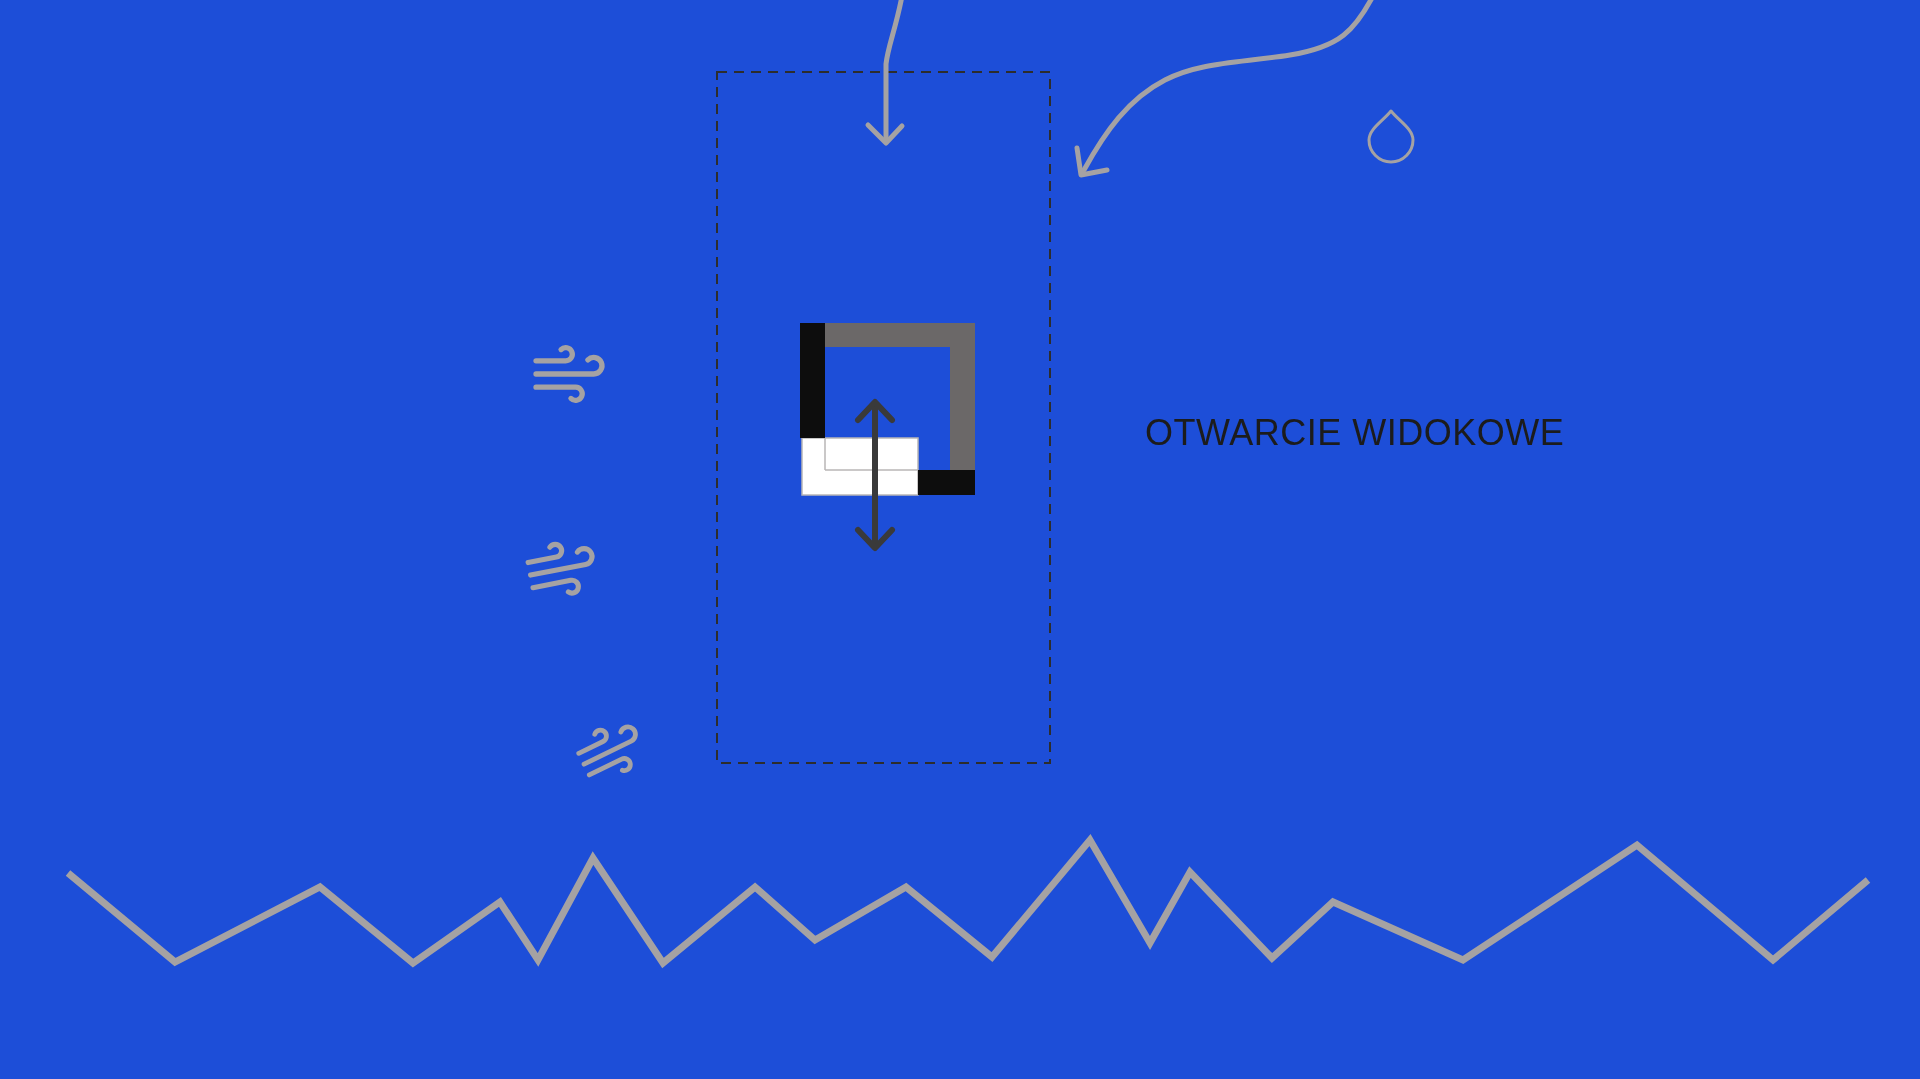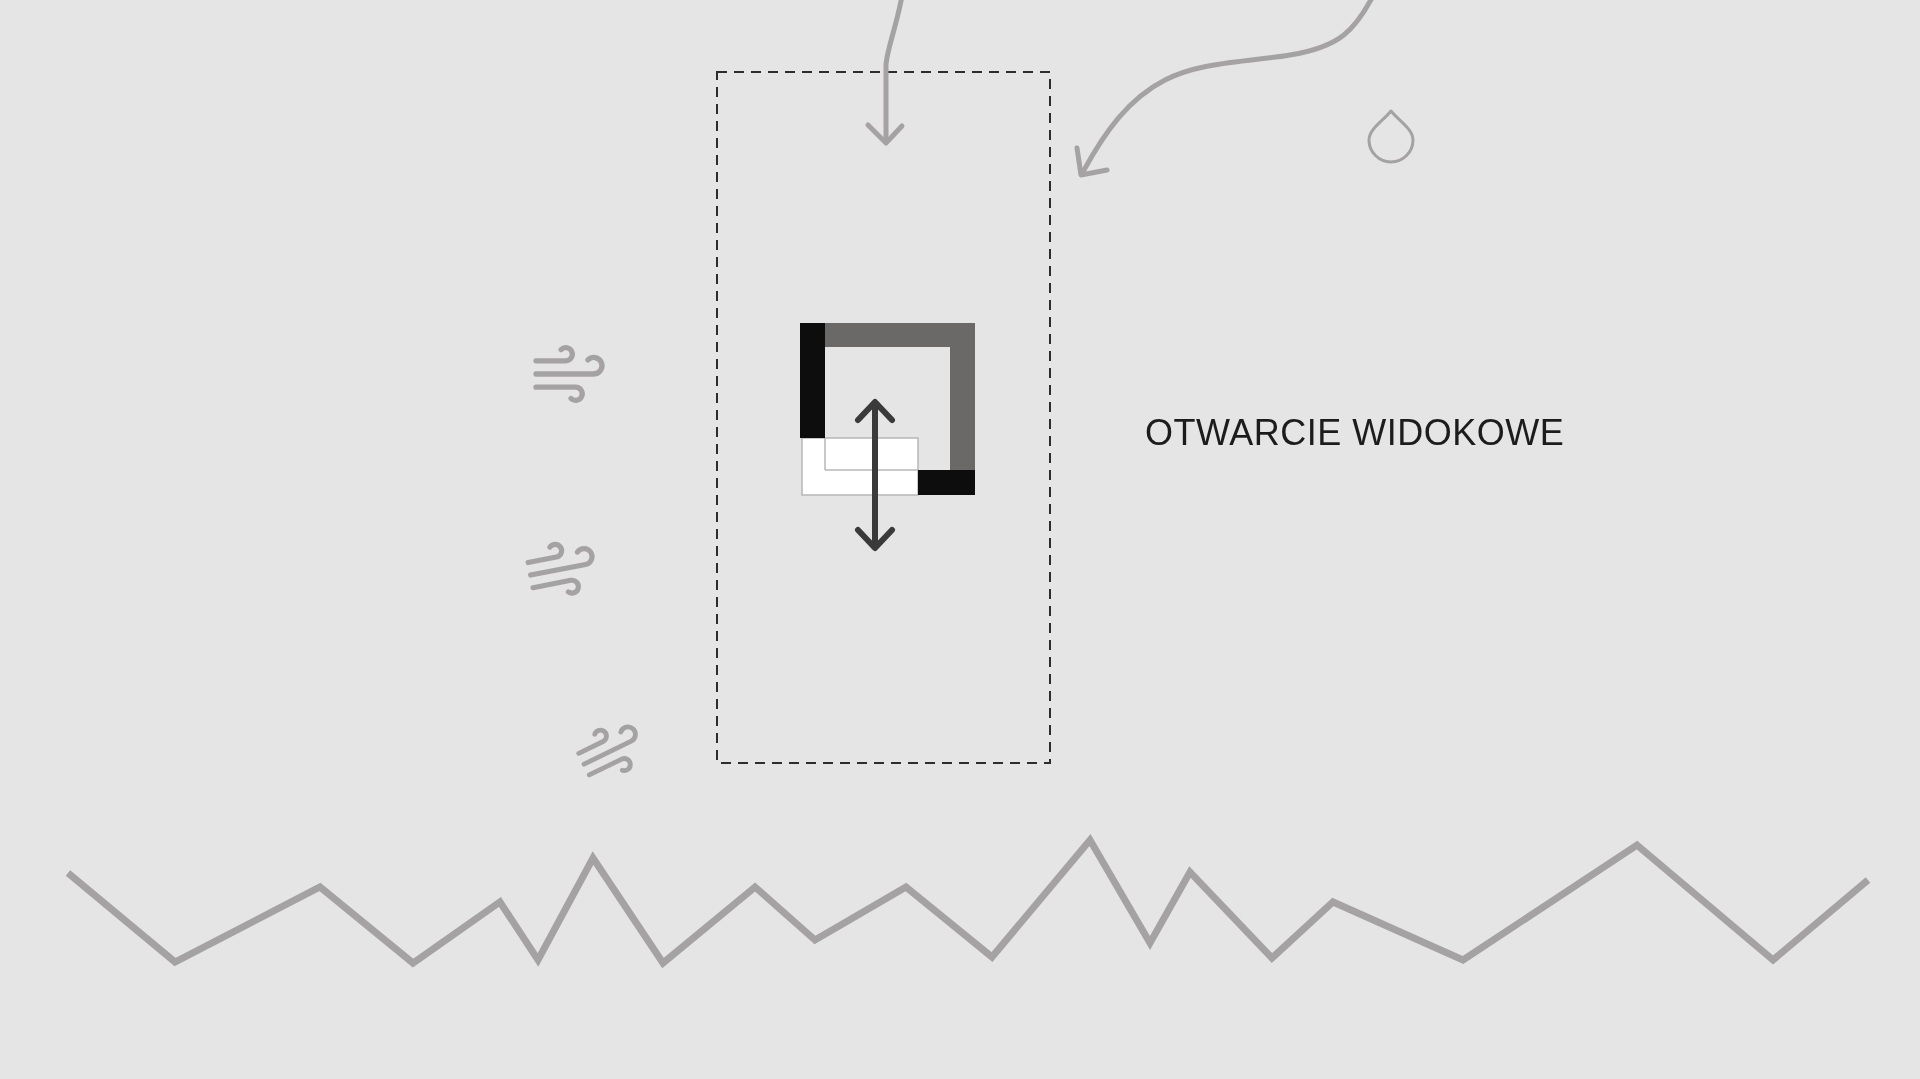--- a/index.html
+++ b/index.html
@@ -5,21 +5,21 @@
   html, body {
     margin: 0;
     padding: 0;
     background: #ffffff;
     font-family: "Liberation Sans", sans-serif;
   }
   .canvas {
     position: relative;
     width: 1920px;
     height: 1079px;
-    background: #e5e5e5;
+    background: #1d4ed8;
     overflow: hidden;
   }
   svg { display: block; }
   text {
     font-family: "Liberation Sans", sans-serif;
     font-weight: 500;
   }
 </style>
 </head>
 <body>

